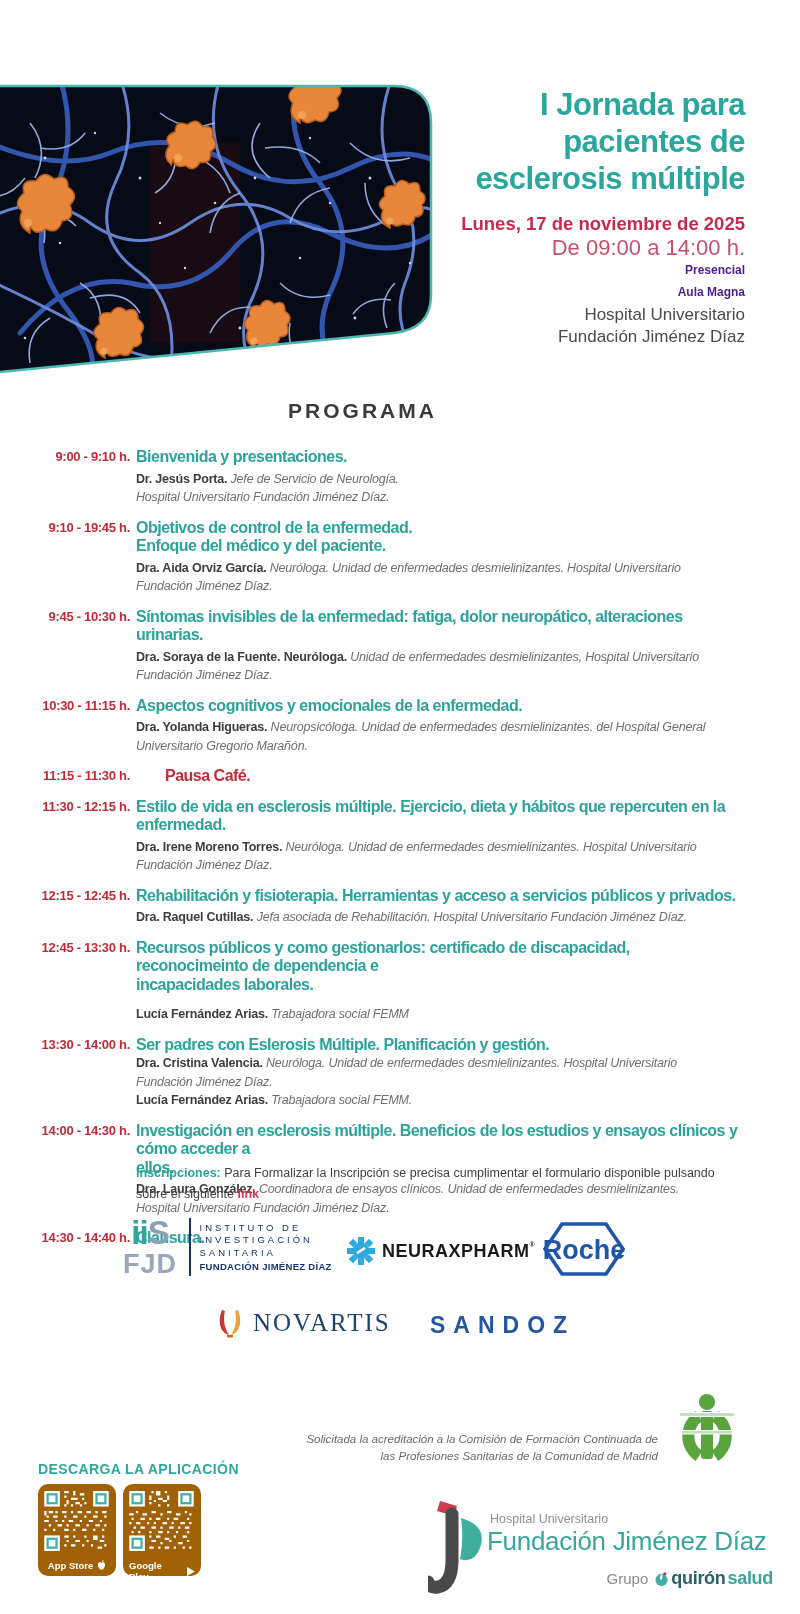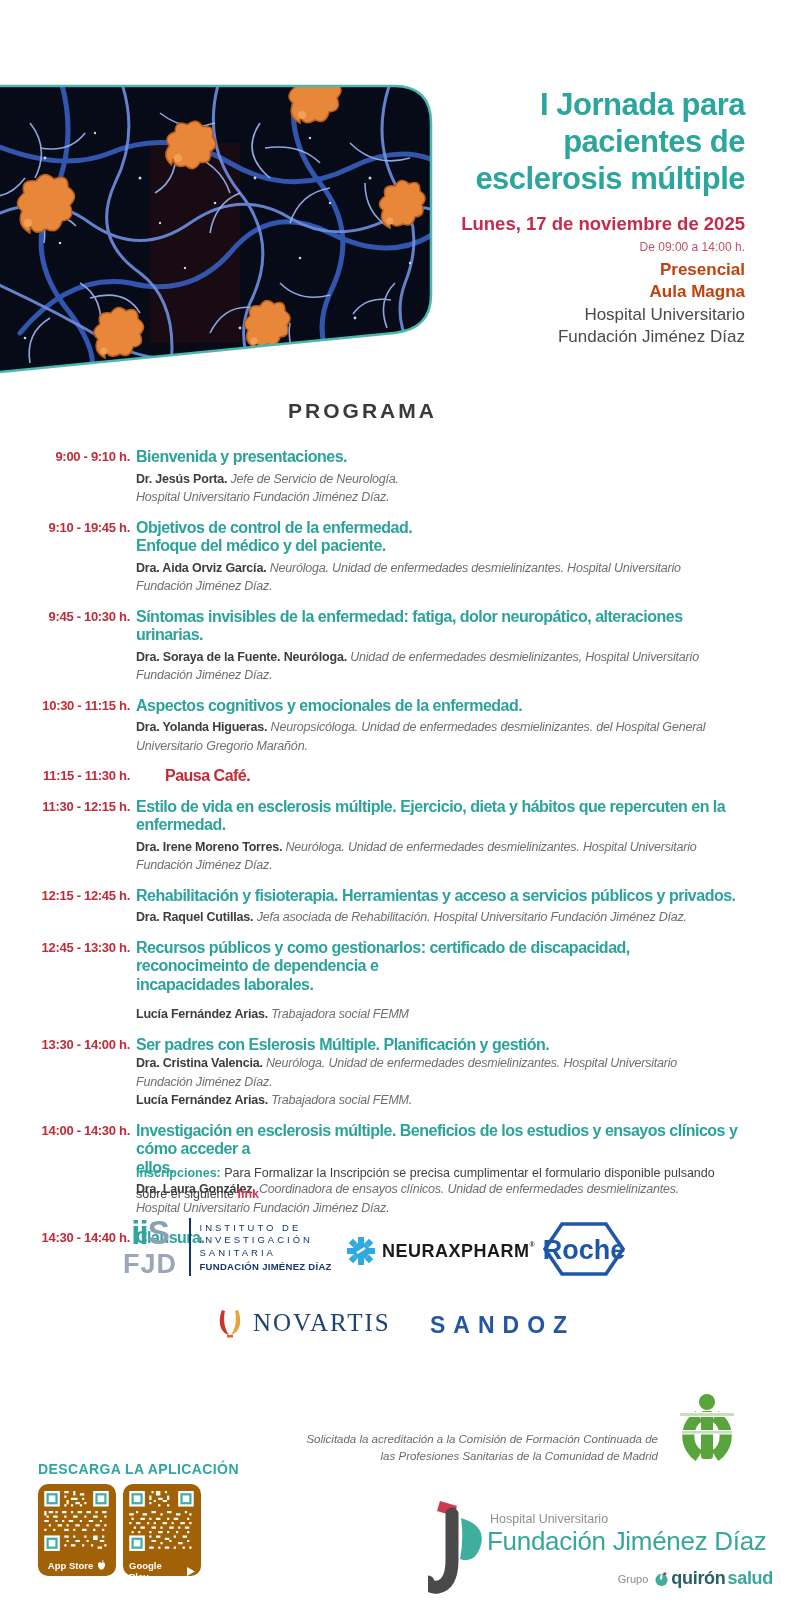--- a/index.html
+++ b/index.html
@@ -4,22 +4,22 @@
 <style>
   html,body{margin:0;padding:0;background:#ffffff;}
   .page{position:relative;width:800px;height:1614px;background:#fff;overflow:hidden;
         font-family:"Liberation Sans","DejaVu Sans",sans-serif;}
 
   
   .hero-img{position:absolute;left:0;top:83px;}
   .hero-text{position:absolute;top:86px;right:55px;width:340px;text-align:right;}
   .hero-title{color:#2aa69d;font-weight:bold;font-size:31px;line-height:37px;letter-spacing:-0.5px;}
   .hero-date{color:#c52b4d;font-weight:bold;font-size:18.5px;line-height:24px;margin-top:15px;}
-  .hero-time{color:#c5516b;font-size:12px;line-height:23px;}
-  .hero-mode,.hero-venue{color:#c2410c;font-weight:bold;font-size:17px;line-height:22.4px;}
+  .hero-time{color:#c5516b;font-size:22px;line-height:23px;}
+  .hero-mode,.hero-venue{color:#4c1d95;font-weight:bold;font-size:12px;line-height:22.4px;}
   .hero-org{color:#4a4a4a;font-size:17px;line-height:22.4px;}
 
   
   .programa{position:absolute;top:399px;left:30px;width:665px;text-align:center;
             color:#3a3a3a;font-weight:bold;font-size:21px;letter-spacing:3px;}
 
   
   .schedule{position:absolute;top:436px;left:38px;width:700px;}
   .session{display:grid;grid-template-columns:92px 1fr;column-gap:6px;margin-top:12px;}
   .session:first-child{margin-top:12px;}
@@ -69,21 +69,21 @@
   .app-head{position:absolute;top:1461px;left:38px;color:#2fa79e;font-weight:bold;font-size:14px;letter-spacing:0.4px;}
   .app-tiles{position:absolute;top:1484px;left:38px;display:flex;gap:7px;}
   .tile{width:78px;height:92px;background:#a16207;border-radius:10px;box-sizing:border-box;padding:7px 6px 6px;}
   .tile-label{display:flex;align-items:center;justify-content:center;gap:4px;color:#fff;font-weight:bold;font-size:9.5px;margin-top:5px;}
 
   
   .fjd-mark{position:absolute;left:428px;top:1498px;}
   .fjd-hosp{position:absolute;left:490px;top:1512px;color:#8f8f8f;font-size:12.5px;}
   .fjd-name{position:absolute;left:487px;top:1526px;color:#37a79b;font-size:26px;letter-spacing:-0.3px;}
   .grupo-row{position:absolute;top:1568px;right:27px;display:flex;align-items:center;gap:6px;}
-  .grupo-word{color:#8b8b8b;font-size:11px;}
+  .grupo-word{color:#8b8b8b;font-size:15px;}
   .qs-quiron{color:#2b5f66;font-weight:bold;font-size:18px;letter-spacing:-0.3px;}
   .qs-salud{color:#3aa79c;font-size:18px;font-weight:bold;letter-spacing:-0.3px;}
   .qs-wrap{display:flex;align-items:center;gap:2px;}
 </style>
 </head>
 <body>
 
 <div class="page">
 
   <svg class="hero-img" width="435" height="292" viewBox="0 0 435 292">

